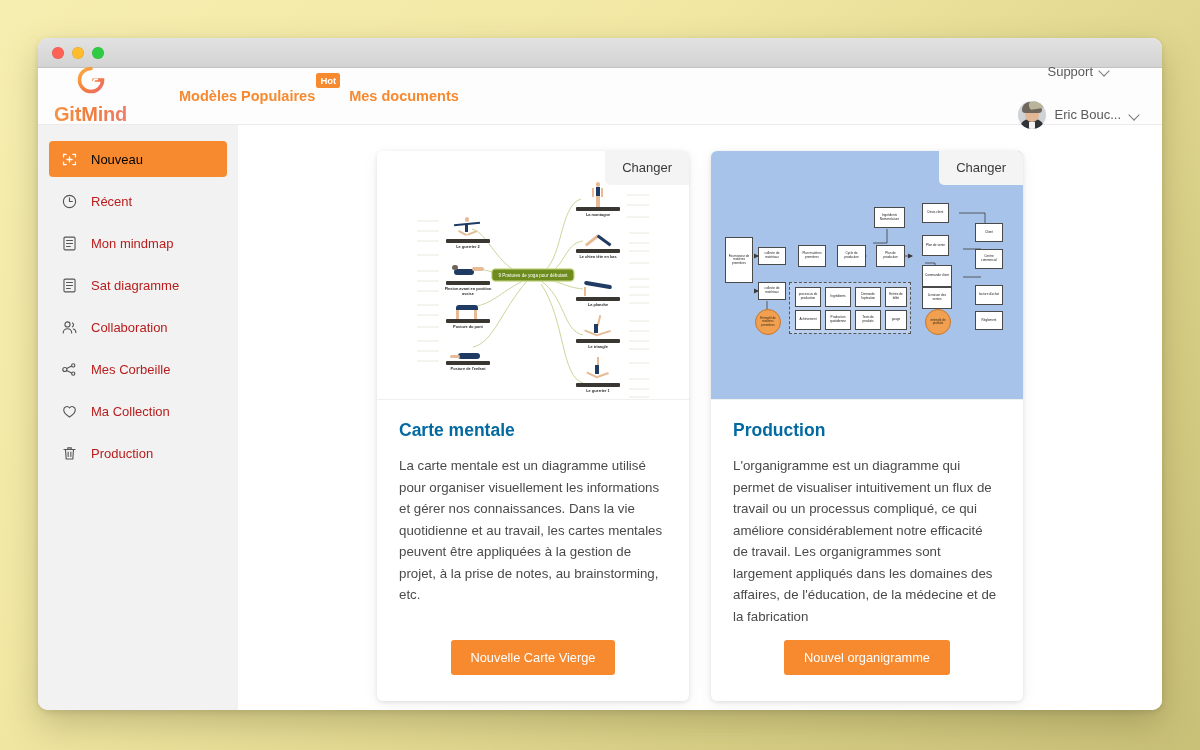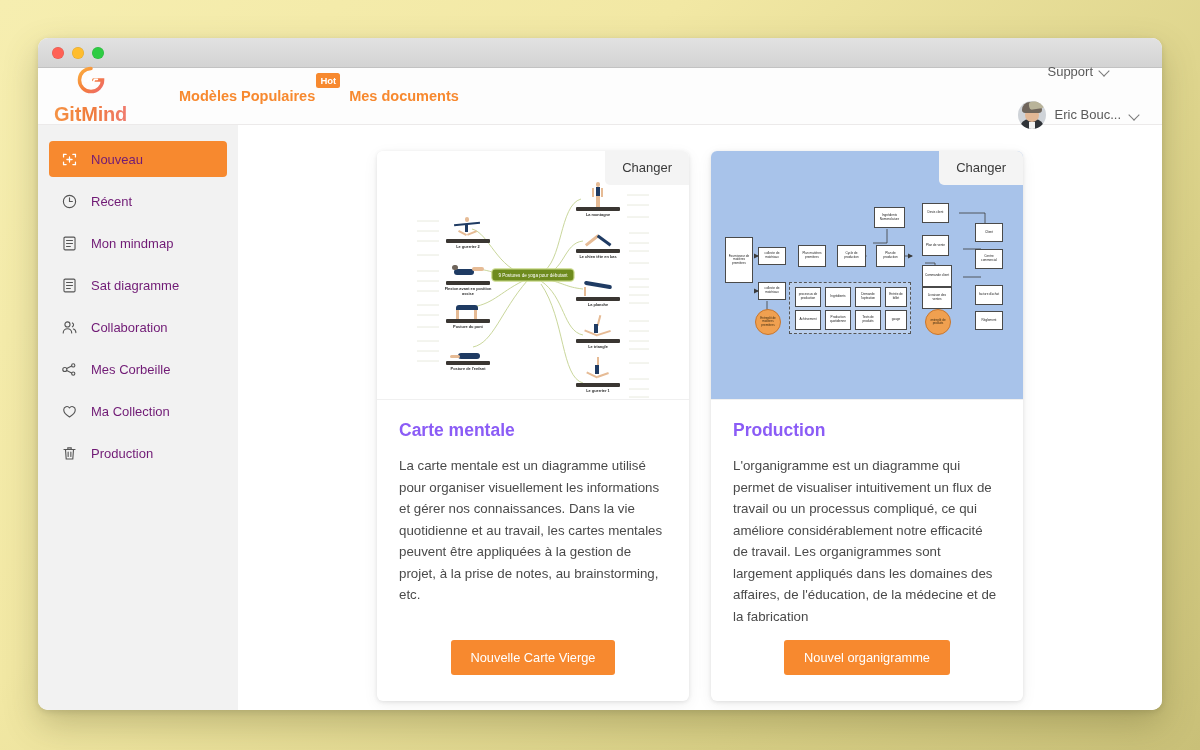--- a/index.html
+++ b/index.html
@@ -149,27 +149,27 @@
     padding: 16px 11px 0 11px;
   }
   .side-item {
     height: 35px;
     display: flex;
     align-items: center;
     gap: 13px;
     padding: 0 12px;
     border-radius: 4px;
     margin-bottom: 7px;
-    color: #701a75;
+    color: #b91c1c;
     font-size: 13px;
     cursor: pointer;
   }
   .side-item.active {
     background: #f7892f;
-    color: #701a75;
+    color: #000000;
     height: 36px;
   }
   .side-icon { width: 17px; height: 17px; flex: 0 0 17px; display:block; }
 
   #content {
     flex: 1;
     background: #ffffff;
     overflow: hidden;
     padding: 22px 0 0 0;
     display: flex;
@@ -218,21 +218,21 @@
 
   .card-body {
     padding: 20px 22px 0 22px;
     flex: 1;
     display: flex;
     flex-direction: column;
   }
   .card-title {
     font-size: 17.5px;
     font-weight: bold;
-    color: #8b5cf6;
+    color: #0369a1;
     margin-bottom: 14px;
   }
   .card-desc {
     font-size: 13.3px;
     line-height: 1.62;
     color: #4a4a4a;
   }
   .card-footer {
     margin-top: auto;
     padding: 0 0 26px 0;

